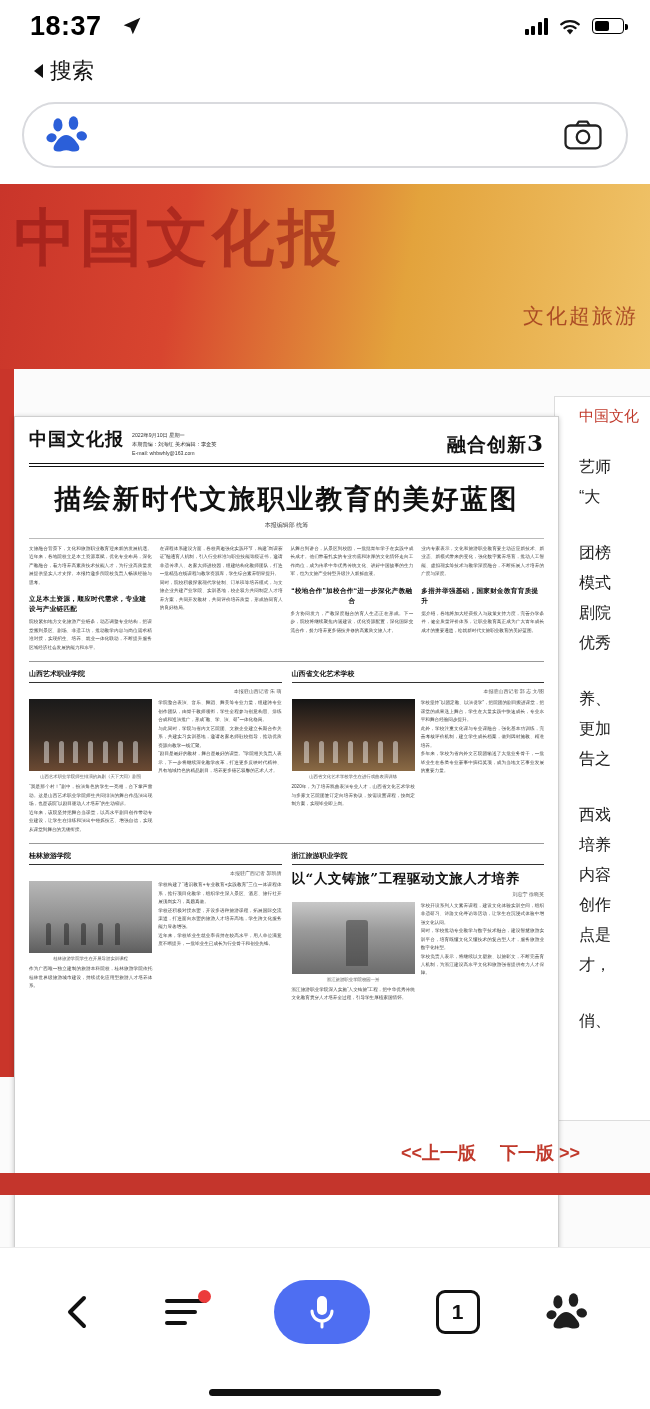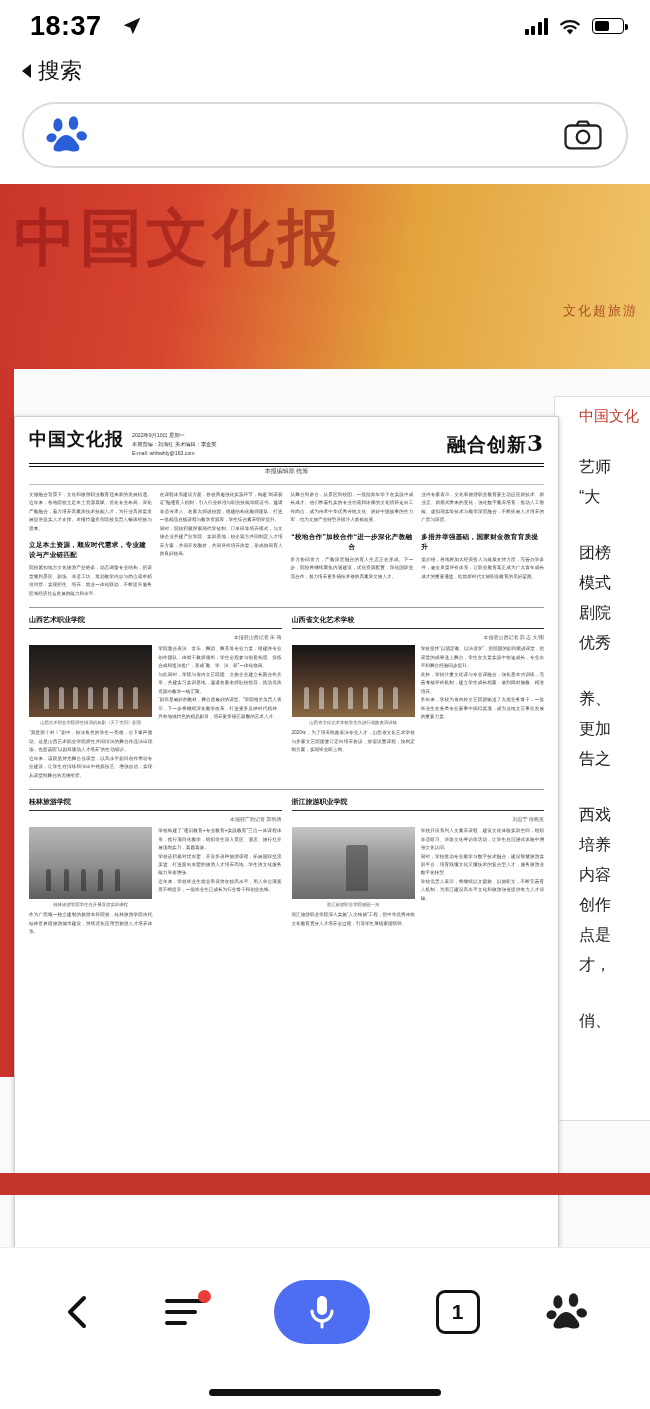--- a/index.html
+++ b/index.html
@@ -40,21 +40,21 @@
   }
   .batt::after{
     content:""; position:absolute; right:-4.5px; top:4.5px;
     width:2.5px;height:6px;background:#000;border-radius:0 2px 2px 0;
   }
   .batt span{ display:block; height:100%; width:52%; background:#000; border-radius:2px; }
 
   
   .backbar {
     height: 38px; display: flex; align-items: center; gap: 7px;
-    padding-left: 22px; flex: 0 0 auto;
+    padding-left: 34px; flex: 0 0 auto;
   }
   .backbar .tri {
     width:0;height:0;border-top:7px solid transparent;border-bottom:7px solid transparent;
     border-right:9px solid #111;
   }
   .backbar .txt { font-size: 22px; color:#111; }
 
   
   .searchwrap { padding: 12px 22px 16px; flex: 0 0 auto; }
   .searchbox {
@@ -75,21 +75,21 @@
     background: linear-gradient(100deg,#c9352a 0%,#d8452f 28%,#e3a33c 62%,#f0c46a 100%);
     overflow:hidden;
   }
   .bg-strip .ghost {
     position:absolute; left:14px; top:12px;
     font-size: 62px; font-weight: 700; color: rgba(140,20,18,.55);
     font-family:"DejaVu Serif", serif; letter-spacing:4px; white-space:nowrap;
   }
   .bg-strip .ghost2 {
     position:absolute; right:12px; top:118px;
-    font-size: 13px; color: rgba(150,40,20,.75); letter-spacing:2px;
+    font-size: 21px; color: rgba(150,40,20,.75); letter-spacing:2px;
   }
   .bg-strip .ghost3 {
     position:absolute; left:250px; top:26px;
     font-size: 17px; color: rgba(190,90,40,.55); letter-spacing:2px;
   }
   .bg-lower {
     position:absolute; left:0; top:185px; width:100%; bottom:0;
     background:#fbfbfb;
   }
   .red-bar-left {
@@ -314,20 +314,21 @@
         </div>
         <div class="p-mast-right">
           <div class="p-section">
             <span>融合创新</span><b>3</b>
           </div>
         </div>
       </div>
       <div class="p-rule"></div>
       <div class="p-rule2"></div>
 
+      <div class="p-headline">描绘新时代文旅职业教育的美好蓝图</div>
       <div class="p-byline">本报编辑部 统筹</div>
 
       <div class="p-cols">
         <div class="p-col">
           <div class="coltext">
             文旅融合背景下，文化和旅游职业教育迎来新的发展机遇。近年来，各地院校立足本土资源禀赋，优化专业布局，深化产教融合，着力培养高素质技术技能人才，为行业高质量发展提供坚实人才支撑。本报特邀多所院校负责人畅谈经验与思考。
           </div>
           <div class="sub-h">立足本土资源，顺应时代需求，专业建设与产业链匹配</div>
           <div class="coltext">
             院校紧扣地方文化旅游产业链条，动态调整专业结构，把课堂搬到景区、剧场、非遗工坊，推动教学内容与岗位需求精准对接，实现招生、培养、就业一体化联动，不断提升服务区域经济社会发展的能力和水平。
@@ -473,20 +474,21 @@
               <div class="coltext">
                 近年来，学校毕业生就业率保持在较高水平，用人单位满意度不断提升，一批毕业生已成长为行业骨干和创业先锋。
               </div>
             </div>
           </div>
         </div>
 
         <div class="art">
           <div class="art-school">浙江旅游职业学院</div>
           <div class="art-line"></div>
+          <div class="art-title">以“人文铸旅”工程驱动文旅人才培养</div>
           <div class="art-by">刘忠宁 徐晓英</div>
           <div class="art-body">
             <div class="c">
               <div class="photo bldg">
                 <div class="figs">
                   <i style="left:44%;width:22px;height:46px;background:rgba(60,60,60,.55)"></i>
                 </div>
               </div>
               <div class="photo-cap-out">浙江旅游职业学院校园一景</div>
               <div class="coltext">
@@ -505,20 +507,24 @@
               </div>
             </div>
           </div>
         </div>
       </div>
 
     </div>
 
     <div class="red-bar-bottom"></div>
 
+    <div class="pagenav">
+      <span>&lt;&lt;上一版</span>
+      <span>下一版 &gt;&gt;</span>
+    </div>
   </div>
 
   <div class="toolbar">
     <div class="tb-item">
       <svg class="tb-back" viewBox="0 0 40 40">
         <path d="M25 6L11 20l14 14" fill="none" stroke="#111" stroke-width="4" stroke-linecap="round" stroke-linejoin="round"></path>
       </svg>
     </div>
     <div class="tb-item">
       <div class="tb-menu">

